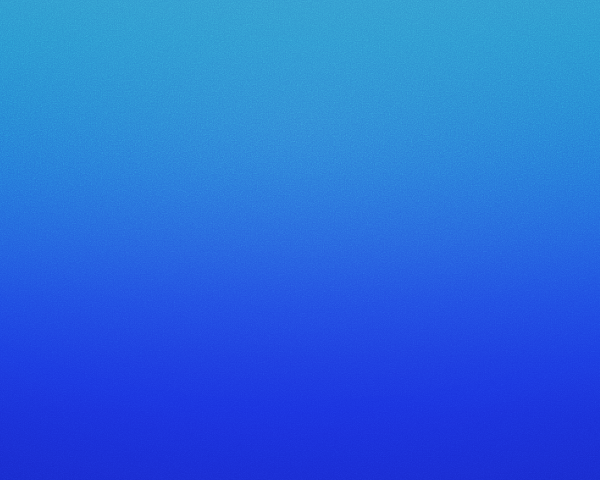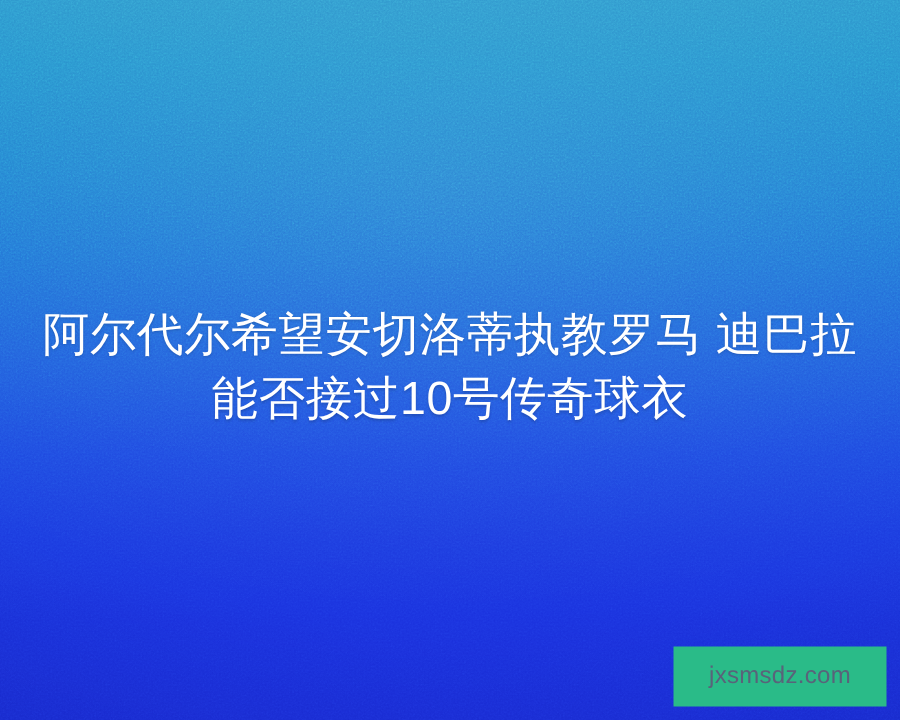--- a/index.html
+++ b/index.html
@@ -103,20 +103,15 @@
   <div class="bg-sheen"></div>
 
   <svg class="bg-noise" width="600" height="480" viewBox="0 0 600 480" preserveAspectRatio="none">
     <filter id="grain">
       <feTurbulence type="fractalNoise" baseFrequency="0.82" numOctaves="3" stitchTiles="stitch"></feTurbulence>
       <feColorMatrix type="saturate" values="0"></feColorMatrix>
     </filter>
     <rect width="600" height="480" filter="url(#grain)"></rect>
   </svg>
 
-  <div class="headline">阿尔代尔希望安切洛蒂执教罗马 迪巴拉
-能否接过10号传奇球衣</div>
 
-  <div class="watermark">
-    <span class="watermark-text">jxsmsdz.com</span>
-  </div>
 
 </div>
 
 </body></html>

